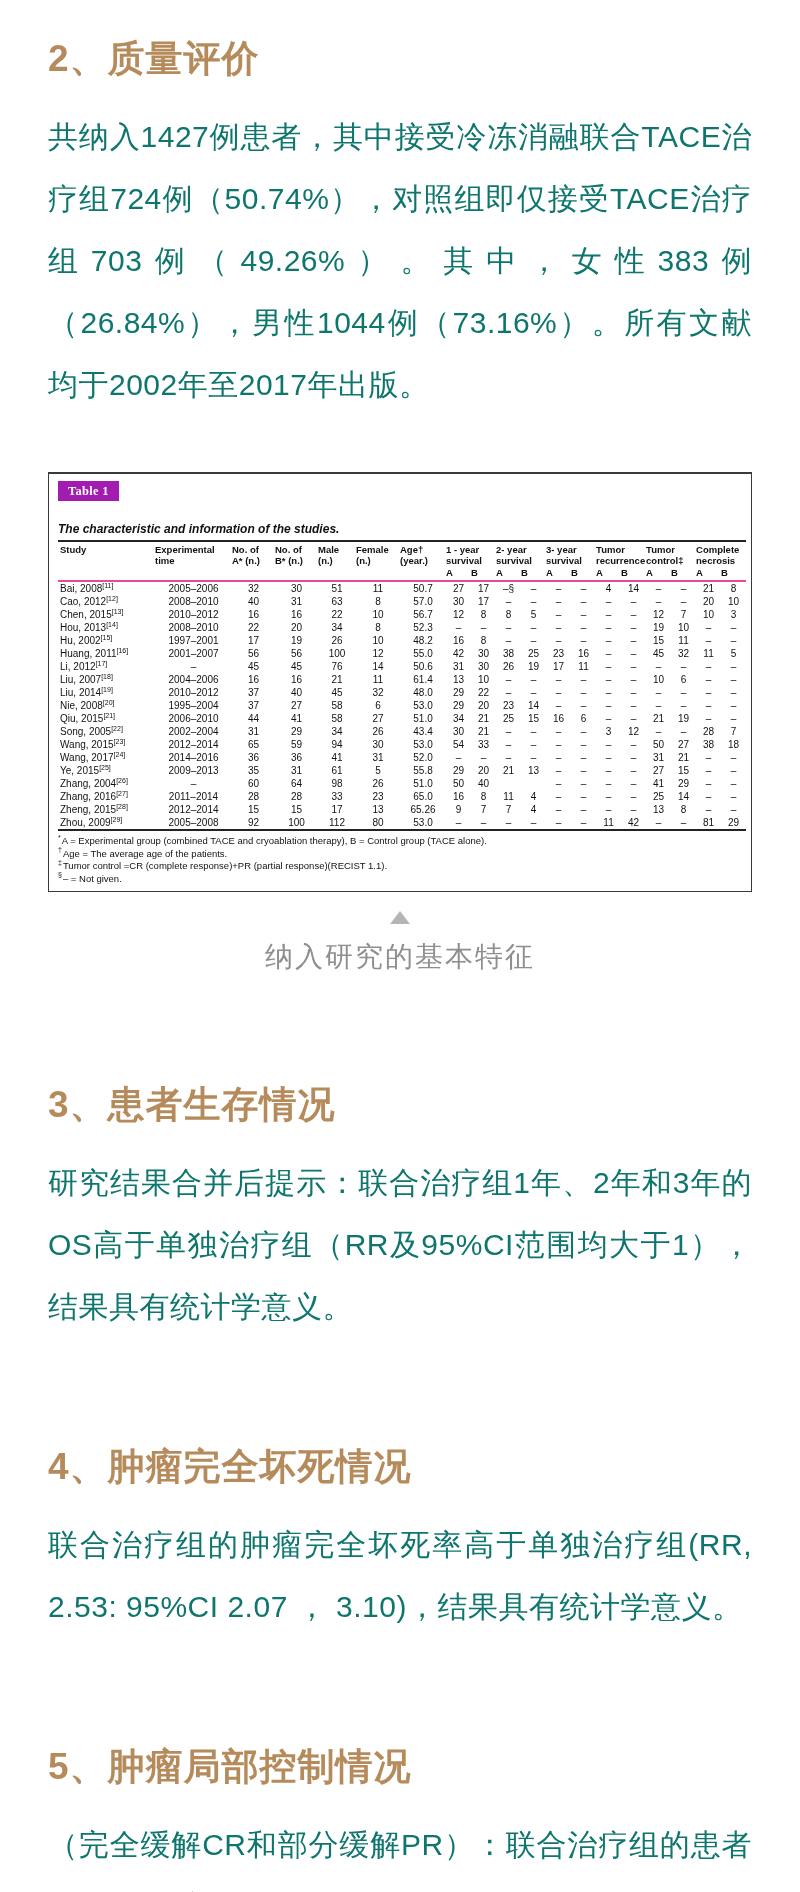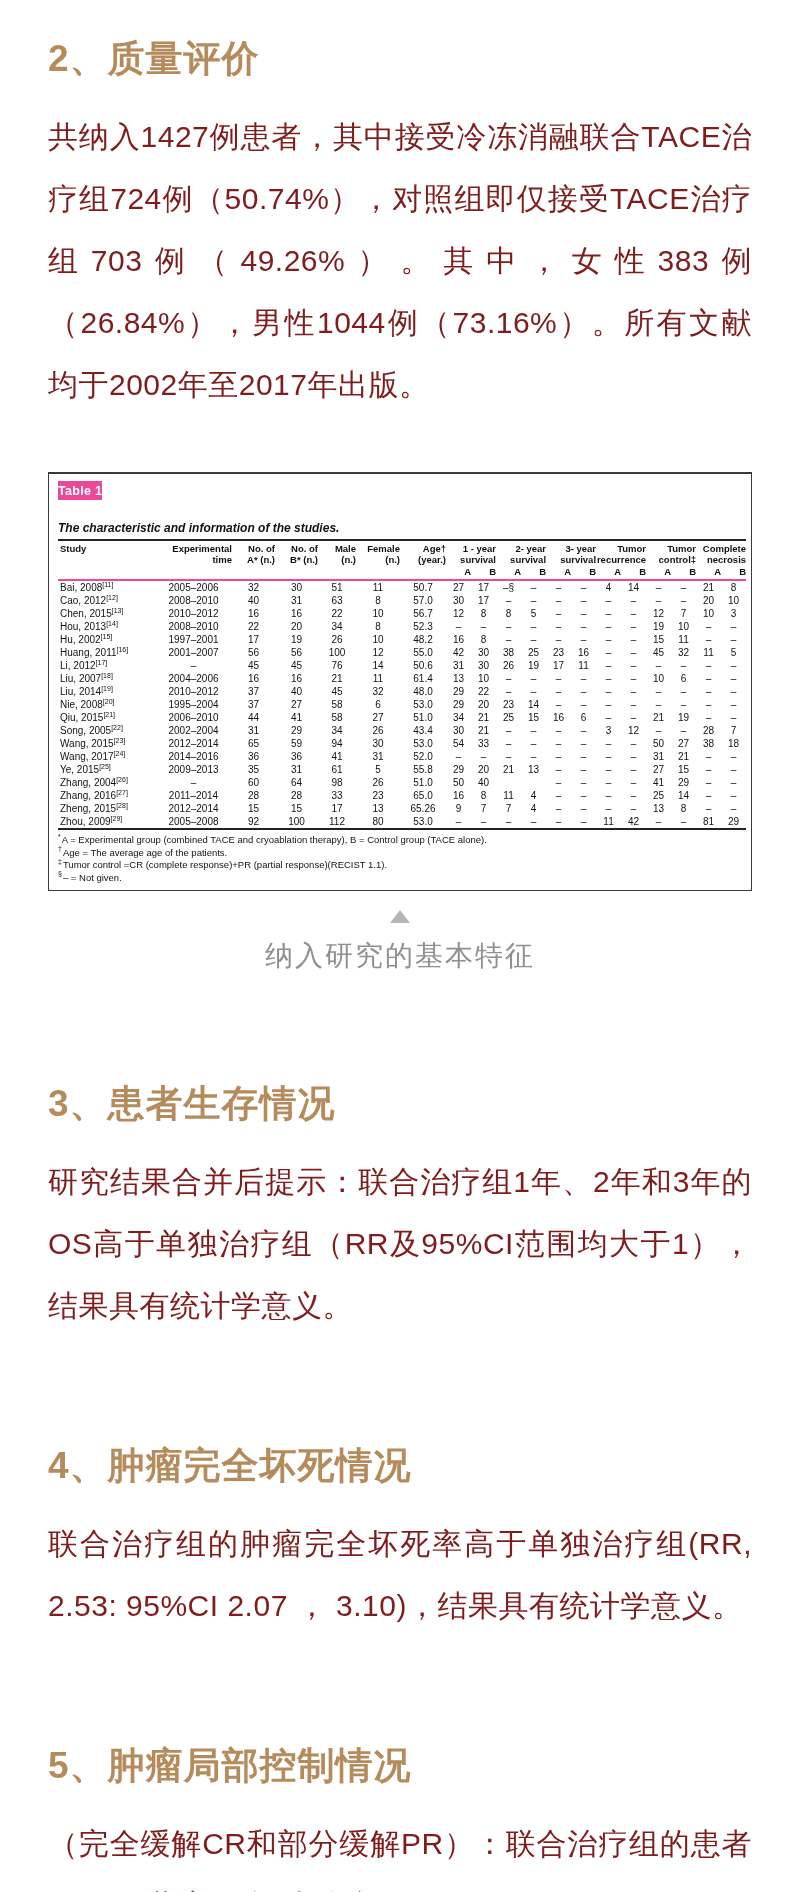--- a/index.html
+++ b/index.html
@@ -14,44 +14,45 @@
     font-size:37px;
     font-weight:700;
     color:#b68b5b;
     margin:0 0 22px;
     letter-spacing:1px;
   }
   .section p{
     font-size:30px;
     line-height:62px;
     margin:0;
-    color:#7f1d1d;
+    color:#0f766e;
     text-align:justify;
     letter-spacing:0.5px;
   }
   .section{margin:0;}
   .section.gap{margin-top:104px;}
 
   
   figure{margin:56px 0 0;padding:0;}
   .fig-box{
     border:1px solid #3a3a3a;
     border-top-width:2px;
     padding:7px 9px 6px;
     background:#fff;
     color:#111;
   }
   .badge{
     display:inline-block;
-    background:#ec4899;
+    background:#a21caf;
     color:#ffffff;
     font-weight:700;
     font-size:12.5px;
-    padding:3px 0 2px;
+    padding:3px 10px 2px;
     letter-spacing:0.3px;
+    font-family:Liberation Serif, serif;
   }
   .fig-title{
     font-weight:700;
     font-size:12px;
     margin:21px 0 4px;
     color:#111;
     font-style:italic;
   }
   table.fig-table{
     width:100%;
@@ -64,21 +65,21 @@
   }
   table.fig-table tbody{
     border-bottom:2px solid #222;
   }
   table.fig-table th{
     font-size:9.5px;
     font-weight:700;
     line-height:11px;
     padding:2px 0 1px;
     vertical-align:top;
-    text-align:right;
+    text-align:left;
     color:#111;
   }
   table.fig-table th.study{text-align:left;padding-left:2px;}
   table.fig-table tr.subrow th{padding:0 0 2px;line-height:11px;}
   table.fig-table td{
     font-size:10px;
     line-height:13px;
     padding:0;
     text-align:center;
     color:#111;

